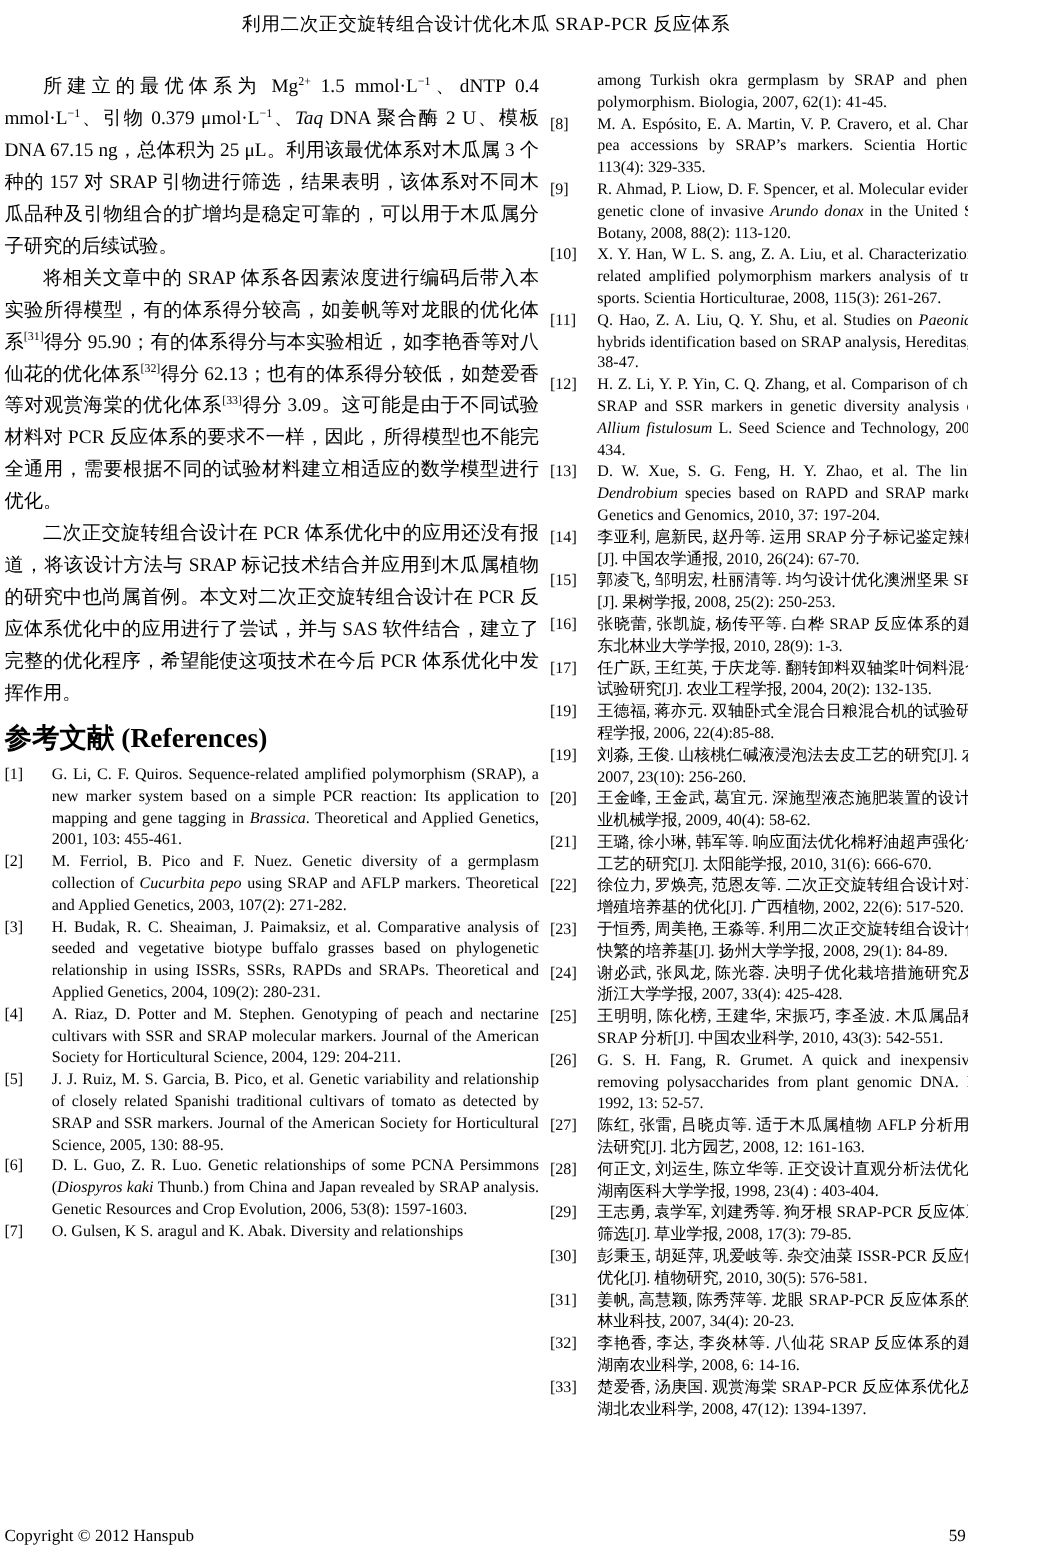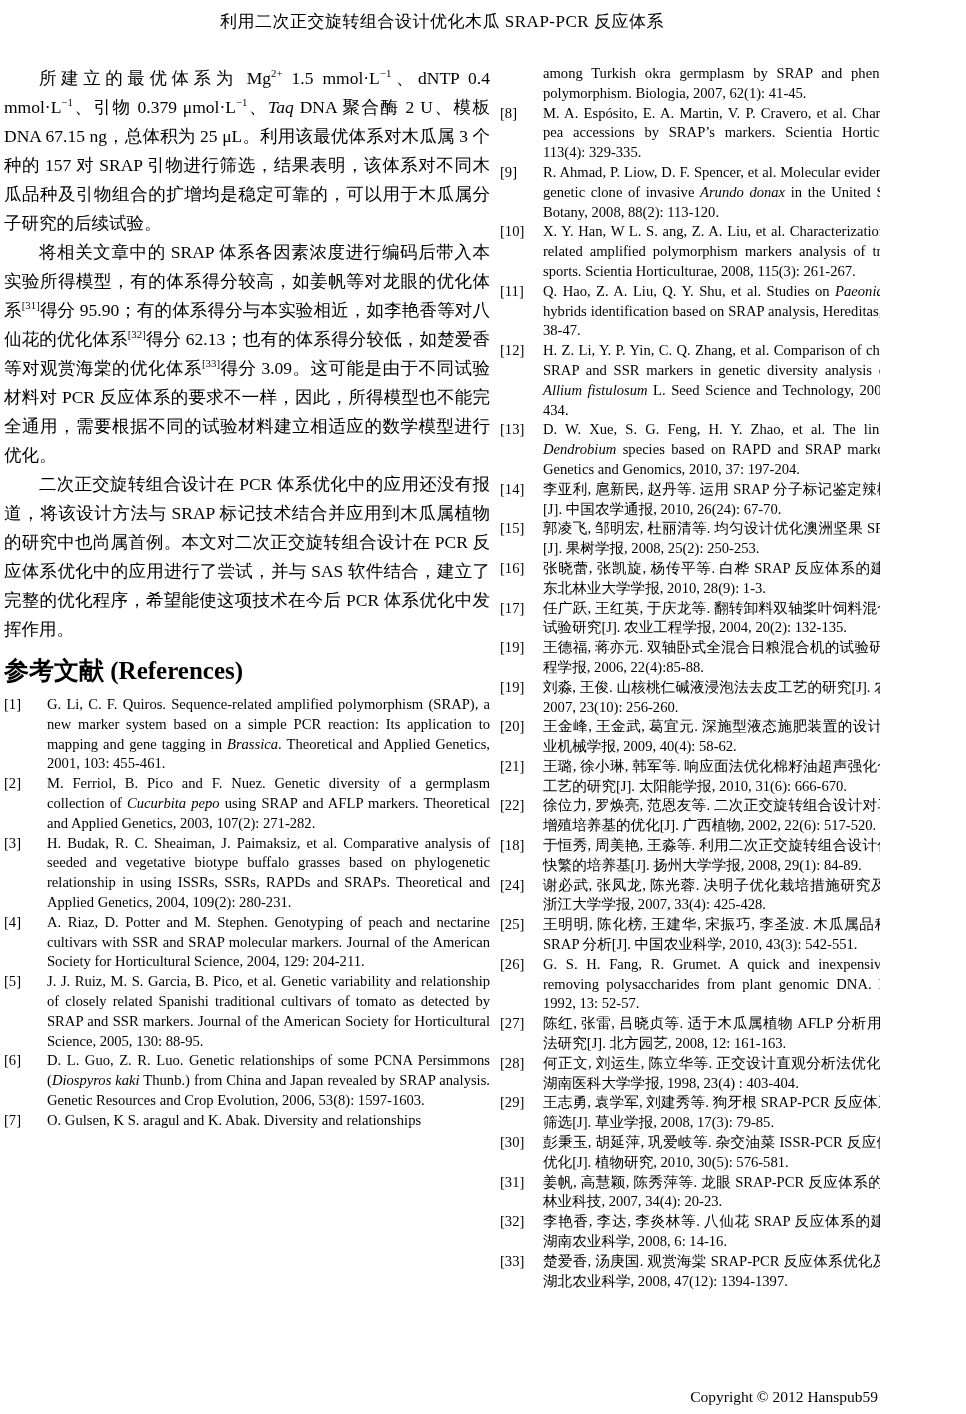--- a/index.html
+++ b/index.html
@@ -31,21 +31,21 @@
   }
   .ref {
     display:flex; font-size:14.6px; line-height:19.8px;
     text-align:justify;
   }
   .ref-num  { width:43px; flex:none; }
   .ref-text { flex:1; }
   sup { font-size:0.62em; line-height:0; vertical-align:super; }
   .footer {
     position:absolute; left:4px; right:6px; bottom:8px;
-    display:flex; justify-content:flex-end;
+    display:flex; justify-content:space-between;
     font-size:15.5px;
   }
 </style>
 </head>
 <body>
 
 <div class="page">
 
   <h1 class="paper-title">利用二次正交旋转组合设计优化木瓜 SRAP-PCR 反应体系</h1>
 
@@ -152,21 +152,21 @@
           </div>
           <div class="ref">
             <span class="ref-num">[21]</span>
             <div class="ref-text">王璐, 徐小琳, 韩军等. 响应面法优化棉籽油超声强化合成生物柴油工艺的研究[J]. 太阳能学报, 2010, 31(6): 666-670.</div>
           </div>
           <div class="ref">
             <span class="ref-num">[22]</span>
             <div class="ref-text">徐位力, 罗焕亮, 范恩友等. 二次正交旋转组合设计对马占相思组培增殖培养基的优化[J]. 广西植物, 2002, 22(6): 517-520.</div>
           </div>
           <div class="ref">
-            <span class="ref-num">[18]</span>
+            <span class="ref-num">[23]</span>
             <div class="ref-text">于恒秀, 周美艳, 王淼等. 利用二次正交旋转组合设计优化芍药胚苗快繁的培养基[J]. 扬州大学学报, 2008, 29(1): 84-89.</div>
           </div>
           <div class="ref">
             <span class="ref-num">[24]</span>
             <div class="ref-text">谢必武, 张凤龙, 陈光蓉. 决明子优化栽培措施研究及模型建立[J]. 浙江大学学报, 2007, 33(4): 425-428.</div>
           </div>
           <div class="ref">
             <span class="ref-num">[25]</span>
             <div class="ref-text">王明明, 陈化榜, 王建华, 宋振巧, 李圣波. 木瓜属品种亲缘关系的 SRAP 分析[J]. 中国农业科学, 2010, 43(3): 542-551.</div>
           </div>

